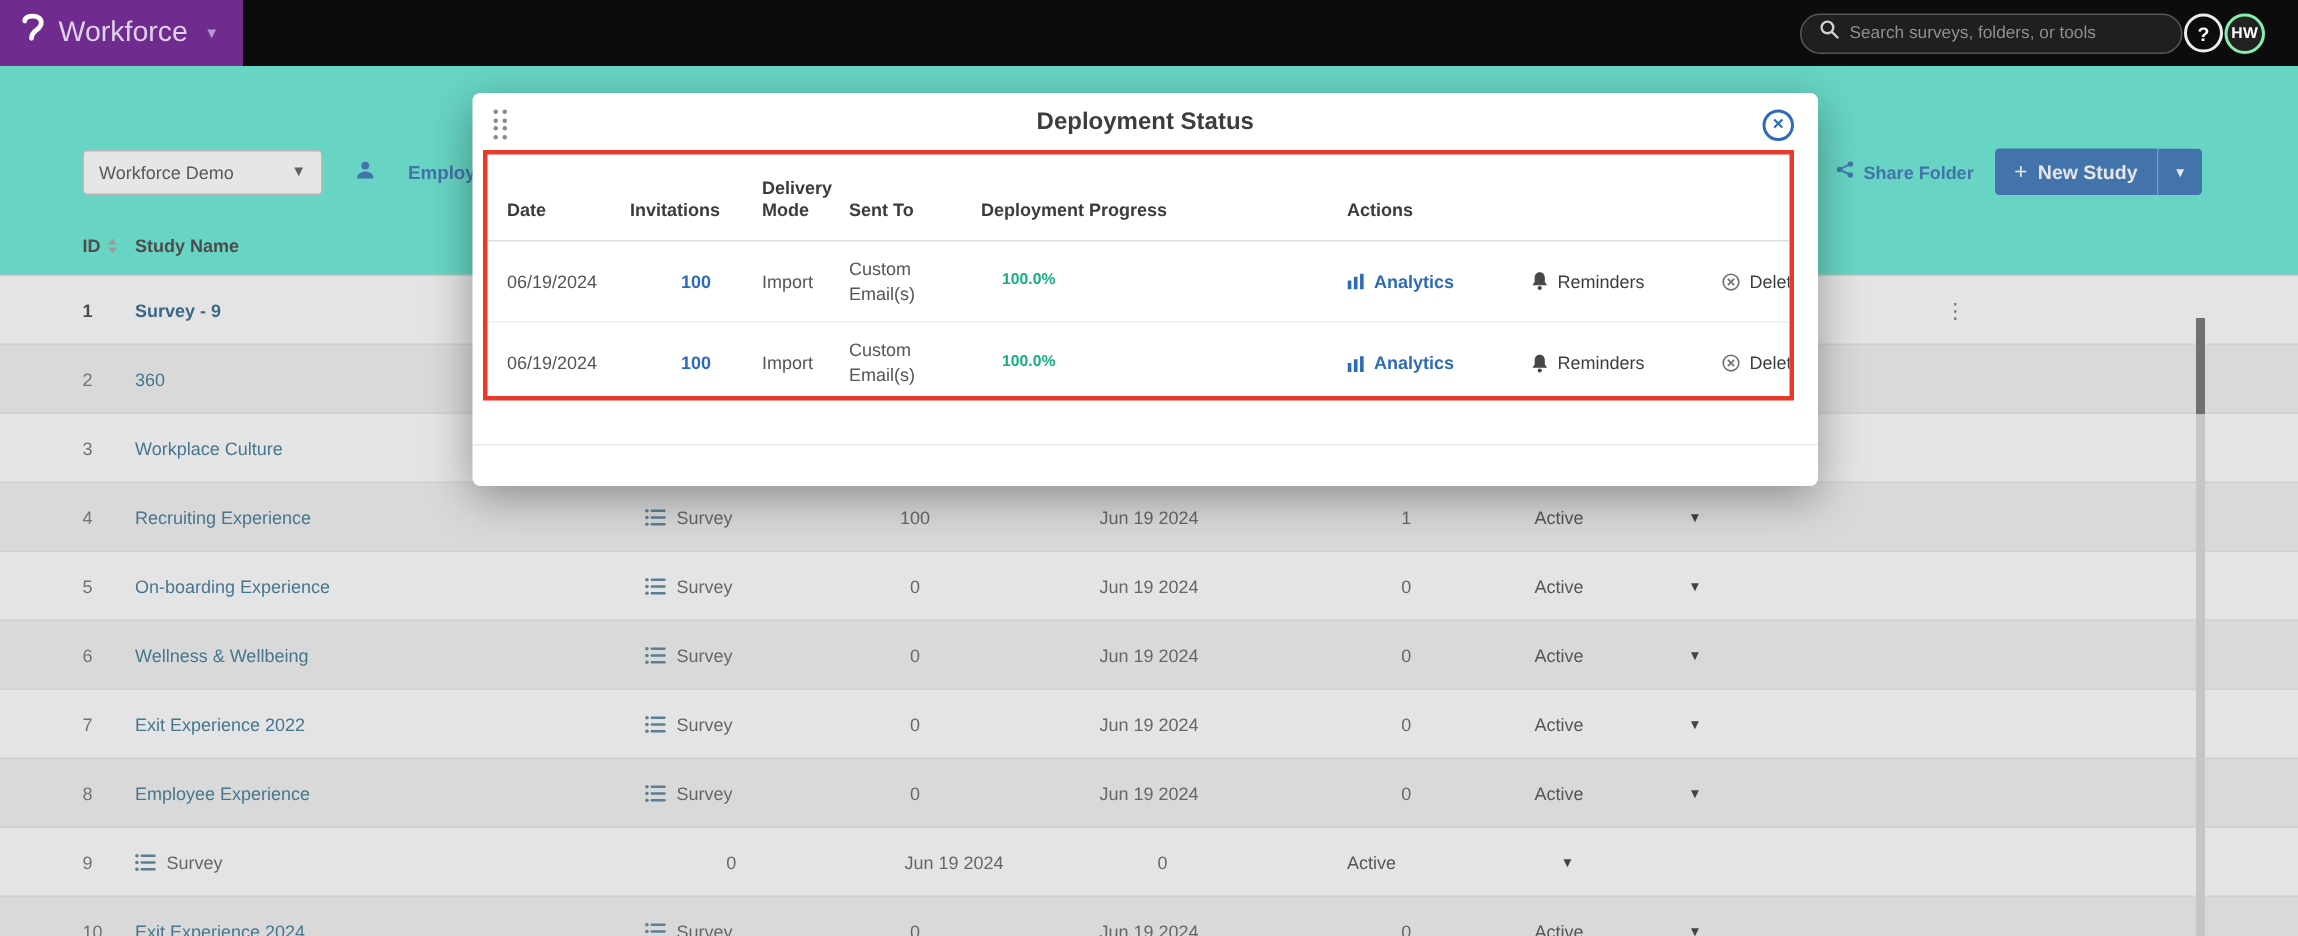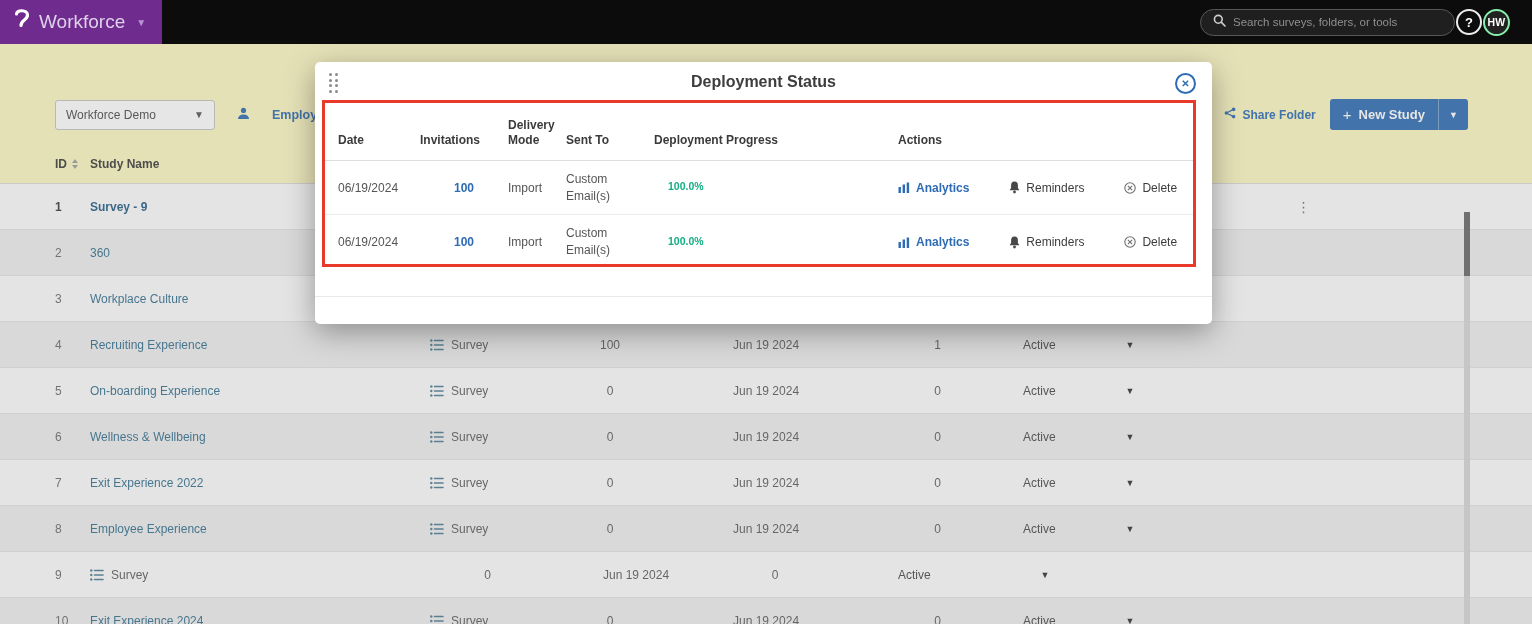--- a/index.html
+++ b/index.html
@@ -13,21 +13,21 @@
   .brand-name{color:#ded2ea;font-size:19px}
   .brand-caret{color:#b893d4;font-size:10px;margin-left:2px}
   .topbar-right{position:absolute;right:22px;top:0;height:44px;display:flex;align-items:center;gap:1px}
   .search-pill{width:255px;height:27px;background:#1f1f1f;border:1px solid #585858;border-radius:14px;display:flex;align-items:center;gap:7px;padding:0 12px}
   .search-input{flex:1;background:transparent;border:none;outline:none;color:#ddd;font-size:11.5px;font-family:"Liberation Sans",sans-serif}
   .search-input::placeholder{color:#8f8f8f}
   .help-btn{width:26px;height:26px;border:2px solid #ededed;border-radius:50%;color:#fff;font-size:13px;font-weight:700;display:flex;align-items:center;justify-content:center;cursor:pointer}
   .avatar{width:27px;height:27px;border:2px solid #86efac;border-radius:50%;background:#222;color:#fff;font-size:10.5px;font-weight:700;display:flex;align-items:center;justify-content:center;letter-spacing:.3px;cursor:pointer}
 
   
-  .content{position:absolute;top:44px;left:0;right:0;bottom:0;background:#fef9c3}
+  .content{position:absolute;top:44px;left:0;right:0;bottom:0;background:#5eead4}
   .toolbar{position:absolute;top:55px;left:0;right:0;height:31px;display:flex;align-items:center;padding-left:55px}
   .folder-select{width:160px;height:30px;border:1px solid #c4c4c4;border-radius:3px;background:#fff;display:flex;align-items:center;justify-content:space-between;padding:0 10px;font-size:12px;color:#4a4a4a;cursor:pointer}
   .folder-caret{color:#555;font-size:10px}
   .employee-tab{margin-left:22px;display:flex;align-items:center;gap:22px;color:#2d6cb4;font-size:12.5px;font-weight:600;cursor:pointer}
   .toolbar-right{position:absolute;right:64px;top:0;height:31px;display:flex;align-items:center}
   .share-folder{display:flex;align-items:center;gap:6px;color:#2d6cb4;font-size:12px;font-weight:600;margin-right:14px;cursor:pointer}
   .new-study{display:flex;height:31px}
   .new-study-main{background:#2d6cb4;color:#fff;display:flex;align-items:center;gap:7px;padding:0 13px;font-size:13px;font-weight:600;border-radius:3px 0 0 3px;cursor:pointer}
   .plus{font-size:15px;font-weight:400}
   .new-study-caret{width:30px;background:#2d6cb4;border-left:1px solid rgba(255,255,255,.35);color:#fff;display:flex;align-items:center;justify-content:center;font-size:9px;border-radius:0 3px 3px 0;cursor:pointer}
@@ -76,21 +76,21 @@
   .mrow{height:54px;align-items:center;font-size:12px;color:#555}
   .mrow:first-child{border-bottom:1px solid #ededed}
   .mc-invit{text-align:right;padding-right:20px}
   .invit-link{color:#2d6cb4;font-weight:700;text-decoration:none;cursor:pointer}
   .mc-deliv{padding-left:14px}
   .mc-sent{line-height:1.4}
   .prog-wrap{display:flex;flex-direction:row;width:193px;margin-left:14px}
   .prog-label{color:#13ae82;font-size:10.5px;text-align:center;margin-bottom:3px;font-weight:600}
   .prog-track{height:5px;background:#e8e8e8;border-radius:3px;overflow:hidden}
   .prog-fill{display:block;height:100%;background:#1fc493;border-radius:3px}
-  .mc-actions{display:flex;gap:40px;padding-left:4px;align-items:flex-end}
+  .mc-actions{display:flex;gap:52px;padding-left:4px;align-items:flex-end}
   .act{display:flex;align-items:center;gap:6px;cursor:pointer}
   .act span{color:#3c3c3c}
   .act-analytics span{color:#2d6cb4;font-weight:700}
   .modal-footer-line{position:absolute;left:0;right:0;top:234px;border-top:1px solid #e9e9e9}
 </style>
 </head>
 <body>
 
 <div class="screen">
 

